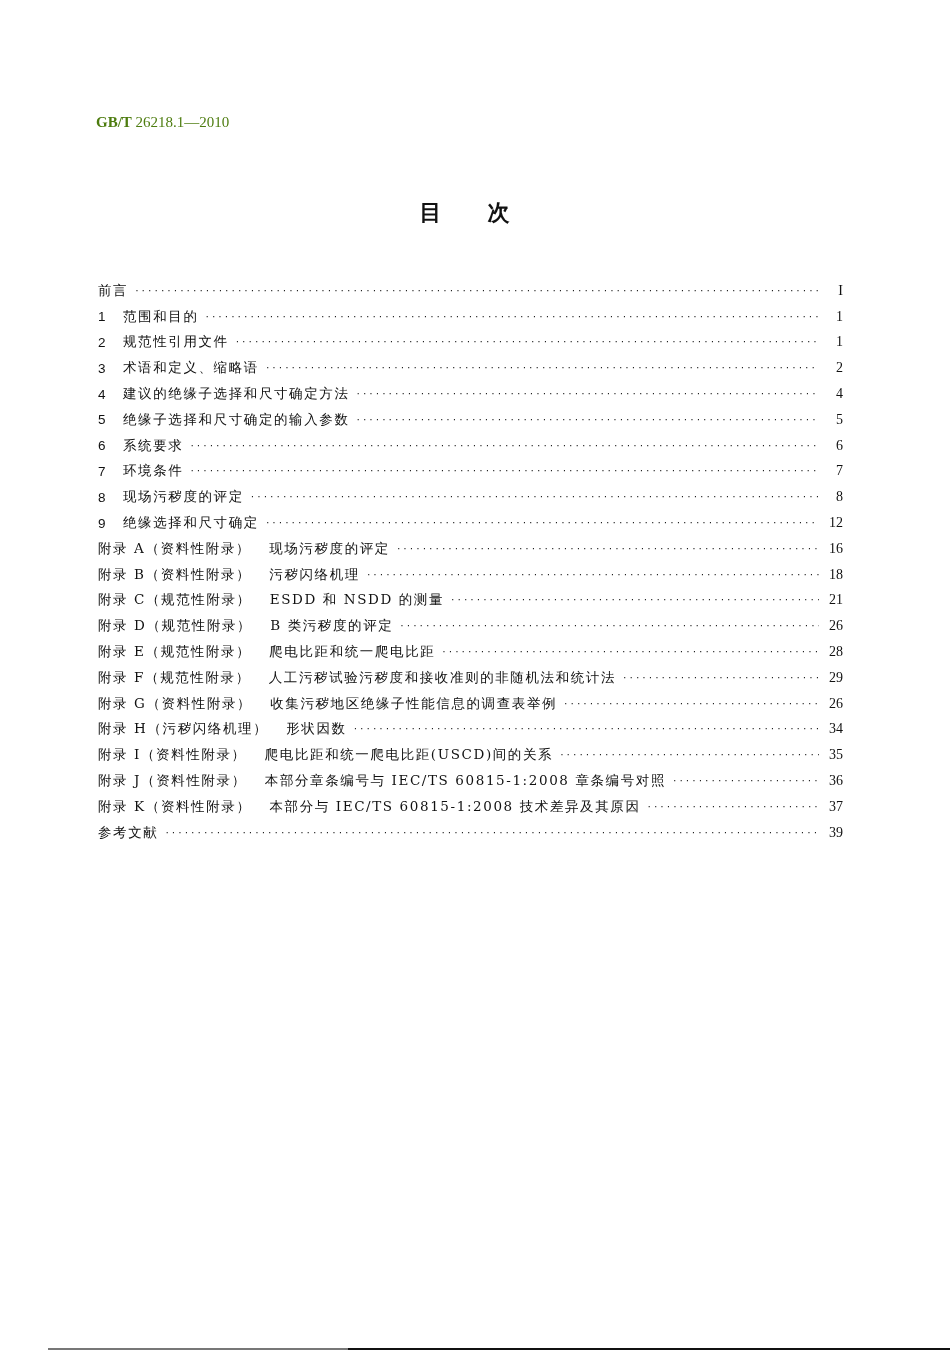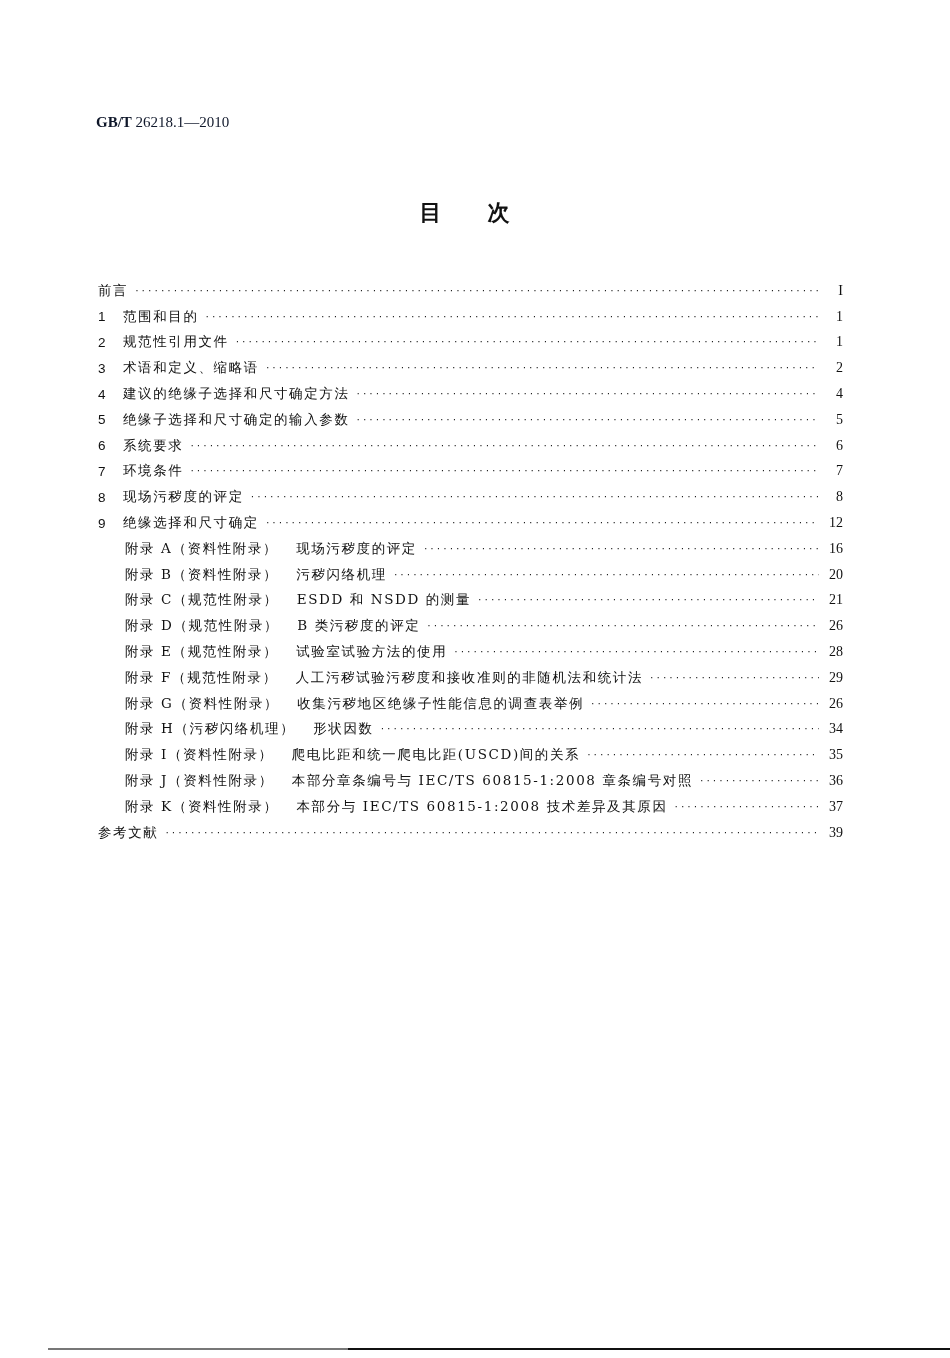--- a/index.html
+++ b/index.html
@@ -3,37 +3,37 @@
   <meta charset="utf-8">
   <style>
     html, body { margin: 0; padding: 0; }
     body {
       width: 950px; height: 1358px; background: #ffffff; position: relative;
       overflow: hidden; color: #111;
       font-family: "DejaVu Serif", "Liberation Serif", serif;
     }
     .std-code {
       position: absolute; left: 96px; top: 114px;
-      font-family: "Liberation Serif", serif; font-size: 15px; color: #0f172a;
+      font-family: "Liberation Serif", serif; font-size: 15px; color: #4d7c0f;
     }
     .std-code b { font-weight: bold; }
     .title {
       position: absolute; left: 0; width: 929px; top: 198px; text-align: center;
       font-family: "DejaVu Sans", sans-serif; font-weight: bold; font-size: 22px;
       letter-spacing: 46px; padding-left: 46px; box-sizing: border-box;
     }
     .toc {
       position: absolute; left: 98px; top: 278px; width: 745px;
     }
     .toc-row {
       display: flex; align-items: center; height: 25.8px;
       font-size: 13.5px; letter-spacing: 1.6px; white-space: nowrap;
     }
     .toc-num { width: 25px; flex: 0 0 25px; font-family: "Liberation Sans", sans-serif; letter-spacing: 0; }
-    .toc-prefix { flex: 0 0 auto; margin-right: 18px; margin-left: 27px; }
+    .toc-prefix { flex: 0 0 auto; margin-right: 18px; }
     .toc-label { flex: 0 0 auto; }
     .toc-dots {
       flex: 1 1 auto; overflow: hidden; margin: 0 6px; letter-spacing: 1px;
       color: #222; font-family: "DejaVu Sans Mono", monospace; font-size: 9px;
     }
     .toc-dots::before {
       content: "············································································································································";
     }
     .toc-page {
       flex: 0 0 auto; min-width: 18px; text-align: right;
@@ -119,37 +119,37 @@
     <div class="toc-row">
       <span class="toc-prefix">附录 A（资料性附录）</span>
       <span class="toc-label">现场污秽度的评定</span>
       <span class="toc-dots"></span>
       <span class="toc-page">16</span>
     </div>
     <div class="toc-row">
       <span class="toc-prefix">附录 B（资料性附录）</span>
       <span class="toc-label">污秽闪络机理</span>
       <span class="toc-dots"></span>
-      <span class="toc-page">20</span>
+      <span class="toc-page">18</span>
     </div>
     <div class="toc-row">
       <span class="toc-prefix">附录 C（规范性附录）</span>
       <span class="toc-label">ESDD 和 NSDD 的测量</span>
       <span class="toc-dots"></span>
       <span class="toc-page">21</span>
     </div>
     <div class="toc-row">
       <span class="toc-prefix">附录 D（规范性附录）</span>
       <span class="toc-label">B 类污秽度的评定</span>
       <span class="toc-dots"></span>
       <span class="toc-page">26</span>
     </div>
     <div class="toc-row">
       <span class="toc-prefix">附录 E（规范性附录）</span>
-      <span class="toc-label">试验室试验方法的使用</span>
+      <span class="toc-label">爬电比距和统一爬电比距</span>
       <span class="toc-dots"></span>
       <span class="toc-page">28</span>
     </div>
     <div class="toc-row">
       <span class="toc-prefix">附录 F（规范性附录）</span>
       <span class="toc-label">人工污秽试验污秽度和接收准则的非随机法和统计法</span>
       <span class="toc-dots"></span>
       <span class="toc-page">29</span>
     </div>
     <div class="toc-row">

